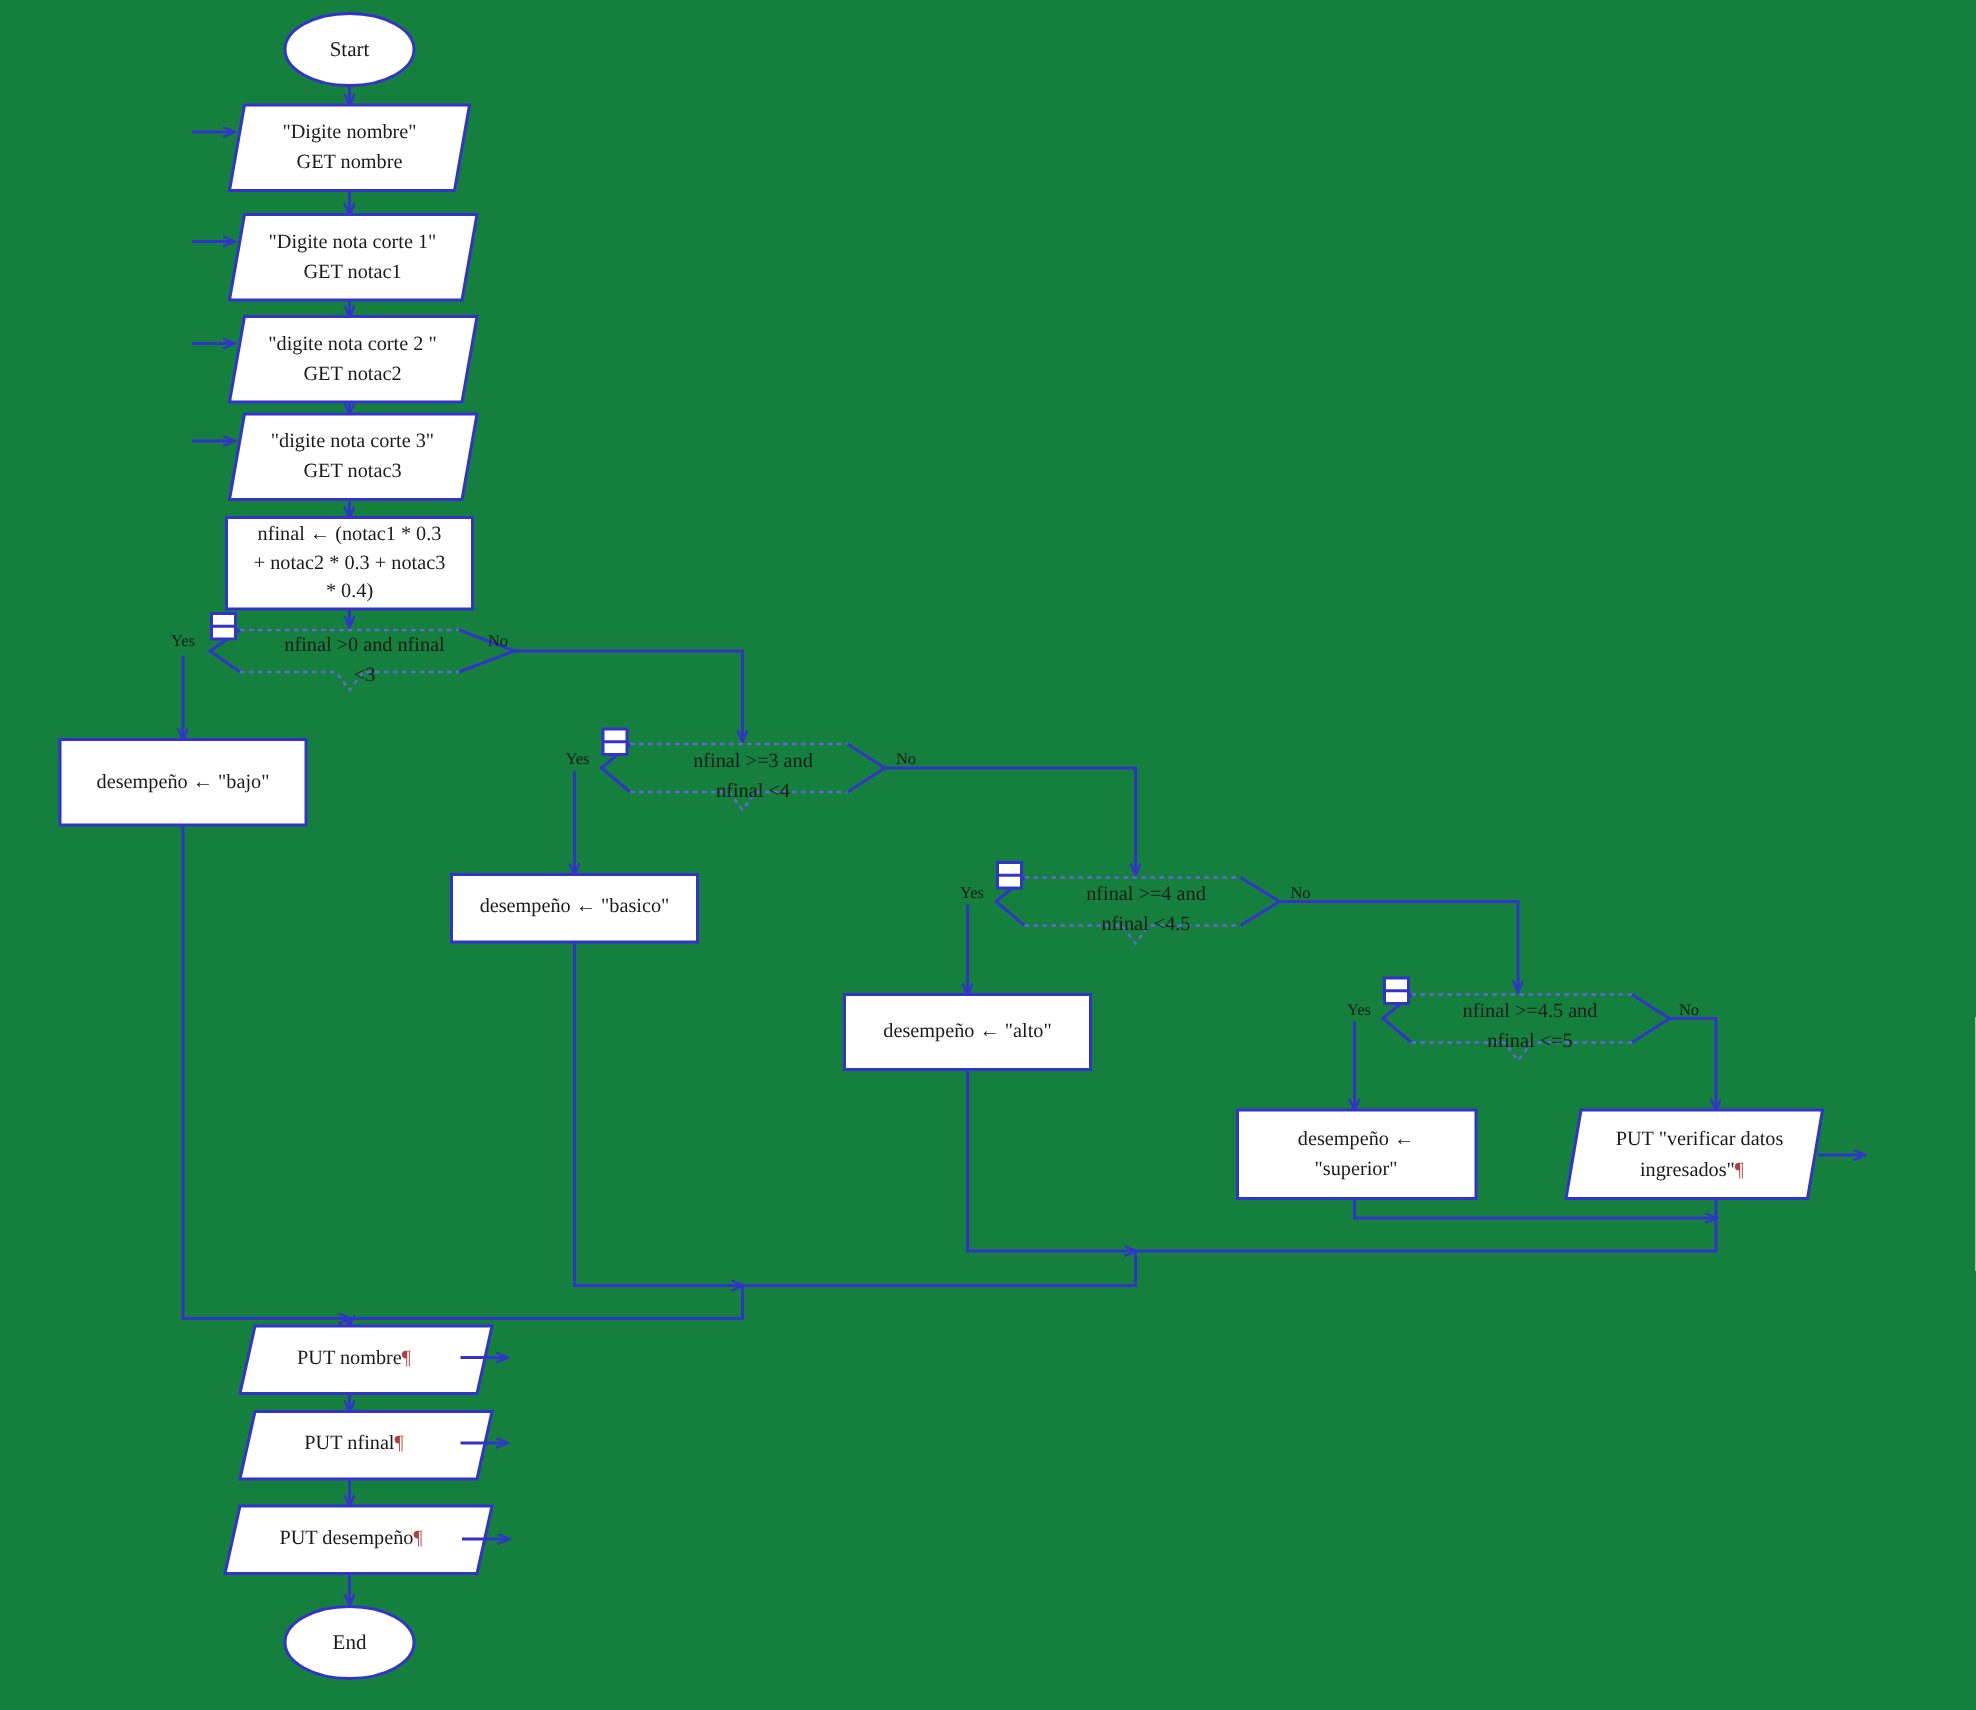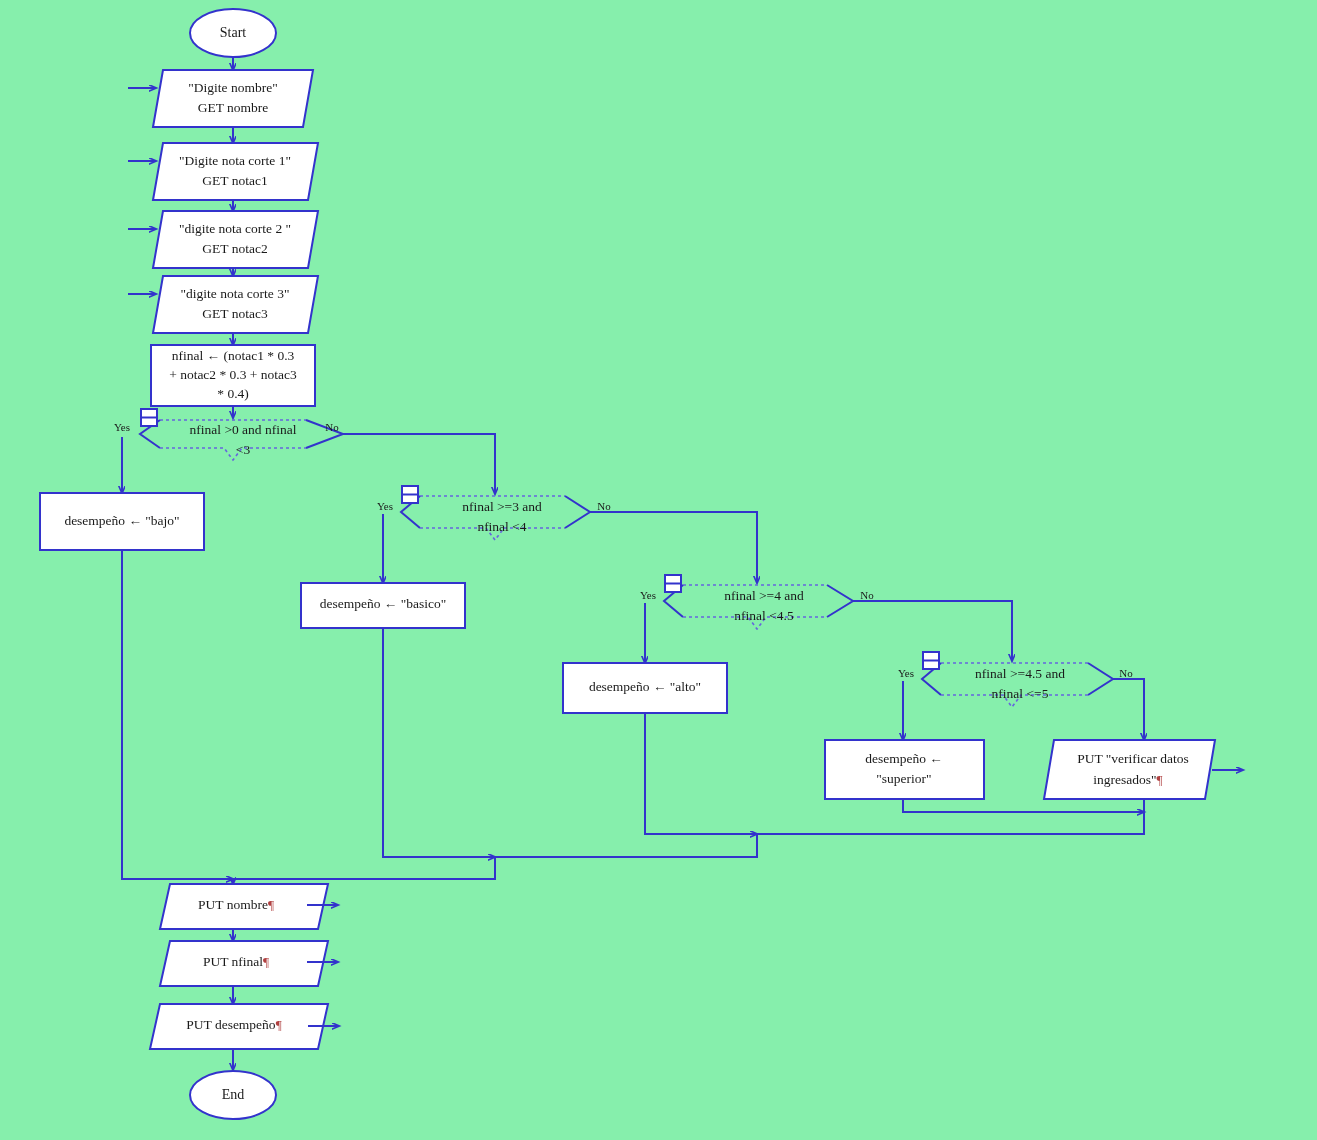--- a/index.html
+++ b/index.html
@@ -1,17 +1,17 @@
 <!DOCTYPE html>
 <html><head>
 <meta charset="utf-8">
 <style>
   html,body{margin:0;padding:0;background:#ffffff;}
   body{font-family:"Liberation Serif", serif;}
-  #canvas-wrap{position:relative;width:1317px;height:1140px;background:#86efac;overflow:hidden;}
+  #canvas-wrap{position:relative;width:1317px;height:1140px;background:#15803d;overflow:hidden;}
   svg#flow{position:absolute;left:0;top:0;width:1317px;height:1140px;display:block;}
   .shape-stroke{stroke:#3333cc;stroke-width:2;fill:#ffffff;}
   .dashed-edge{stroke:#6666dd;stroke-width:1.6;fill:none;stroke-dasharray:3 3;}
   .solid-edge{stroke:#3333cc;stroke-width:2;fill:none;}
   .conn{stroke:#3333cc;stroke-width:2;fill:none;}
   .ctrl-box{fill:#ffffff;stroke:#3333cc;stroke-width:2;}
   .ctrl-line{stroke:#3333cc;stroke-width:2;}
   text{font-family:"Liberation Serif", serif;fill:#1a1a1a;}
   .t-node{font-size:13.5px;text-anchor:middle;dominant-baseline:middle;}
   .t-term{font-size:14px;text-anchor:middle;dominant-baseline:middle;}

